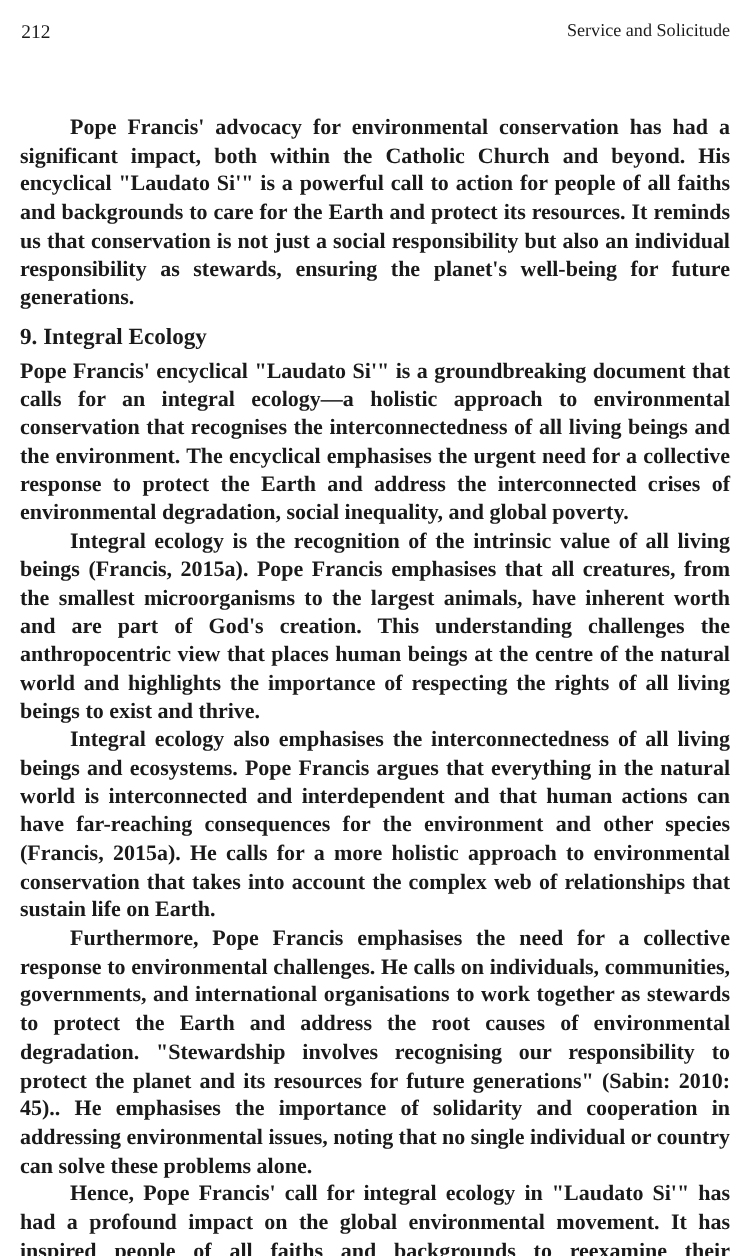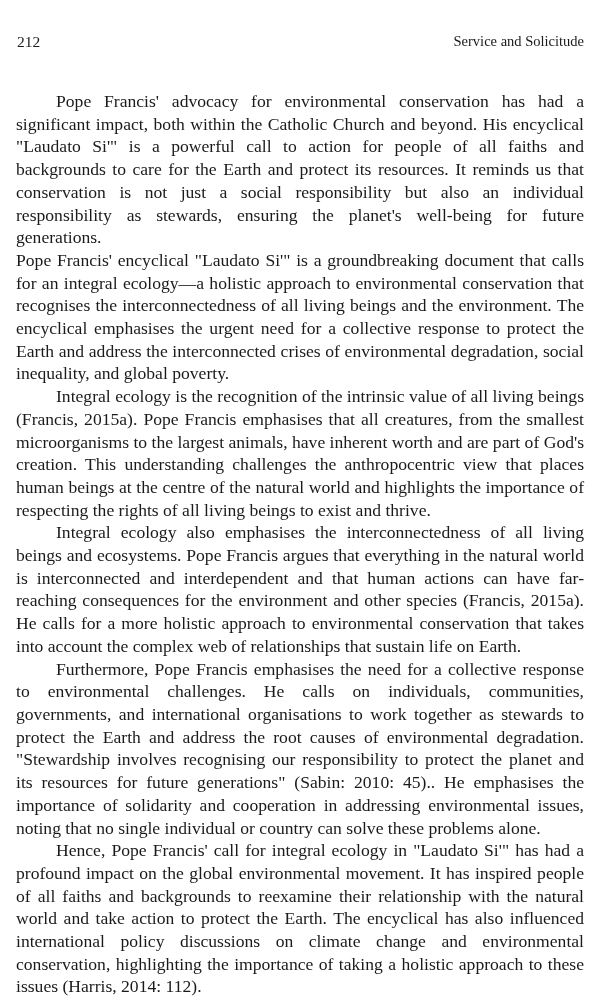--- a/index.html
+++ b/index.html
@@ -1,36 +1,37 @@
 <!DOCTYPE html>
 <html><head>
 <meta charset="utf-8">
 <style>
   html, body { margin: 0; padding: 0; background: #ffffff; }
   body { width: 600px; height: 1005px; position: relative; overflow: hidden;
          font-family: "Liberation Serif", "DejaVu Serif", serif; color: #1a1a1a; }
   .page { position: absolute; left: 16px; top: 0; width: 568px; }
-  .running-head { position: absolute; top: 33px; left: 0; width: 568px; height: 22px; font-size: 15.5px; }
+  .running-head { position: absolute; top: 17px; left: 0; width: 568px; height: 22px; font-size: 15.5px; }
   .page-number { position: absolute; left: 1px; top: 0; }
   .running-title { position: absolute; right: 0; top: 0; font-size: 14.5px; }
   .body-text { position: absolute; top: 90px; left: 0; width: 568px; font-size: 17.6px; line-height: 22.7px; text-align: justify; }
-  .body-text p { margin: 0; text-indent: 0; }
+  .body-text p { margin: 0; text-indent: 0; font-weight: bold; }
   .body-text p.indent { text-indent: 40px; }
   .section-heading { margin: 8px 0 2px 0; font-weight: bold; font-size: 18.5px; line-height: 26px; }
 </style>
 </head>
 <body>
 
 <div class="page">
   <div class="running-head">
     <span class="page-number">212</span>
     <span class="running-title">Service and Solicitude</span>
   </div>
 
   <div class="body-text">
     <p class="indent">Pope Francis' advocacy for environmental conservation has had a significant impact, both within the Catholic Church and beyond. His encyclical "Laudato Si'" is a powerful call to action for people of all faiths and backgrounds to care for the Earth and protect its resources. It reminds us that conservation is not just a social responsibility but also an individual responsibility as stewards, ensuring the planet's well-being for future generations.</p>
+    <h2 class="section-heading">9. Integral Ecology</h2>
     <p>Pope Francis' encyclical "Laudato Si'" is a groundbreaking document that calls for an integral ecology—a holistic approach to environmental conservation that recognises the interconnectedness of all living beings and the environment. The encyclical emphasises the urgent need for a collective response to protect the Earth and address the interconnected crises of environmental degradation, social inequality, and global poverty.</p>
     <p class="indent">Integral ecology is the recognition of the intrinsic value of all living beings (Francis, 2015a). Pope Francis emphasises that all creatures, from the smallest microorganisms to the largest animals, have inherent worth and are part of God's creation. This understanding challenges the anthropocentric view that places human beings at the centre of the natural world and highlights the importance of respecting the rights of all living beings to exist and thrive.</p>
     <p class="indent">Integral ecology also emphasises the interconnectedness of all living beings and ecosystems. Pope Francis argues that everything in the natural world is interconnected and interdependent and that human actions can have far-reaching consequences for the environment and other species (Francis, 2015a). He calls for a more holistic approach to environmental conservation that takes into account the complex web of relationships that sustain life on Earth.</p>
     <p class="indent">Furthermore, Pope Francis emphasises the need for a collective response to environmental challenges. He calls on individuals, communities, governments, and international organisations to work together as stewards to protect the Earth and address the root causes of environmental degradation. "Stewardship involves recognising our responsibility to protect the planet and its resources for future generations" (Sabin: 2010: 45).. He emphasises the importance of solidarity and cooperation in addressing environmental issues, noting that no single individual or country can solve these problems alone.</p>
     <p class="indent">Hence, Pope Francis' call for integral ecology in "Laudato Si'" has had a profound impact on the global environmental movement. It has inspired people of all faiths and backgrounds to reexamine their relationship with the natural world and take action to protect the Earth. The encyclical has also influenced international policy discussions on climate change and environmental conservation, highlighting the importance of taking a holistic approach to these issues (Harris, 2014: 112).</p>
   </div>
 </div>
 
 </body></html>

